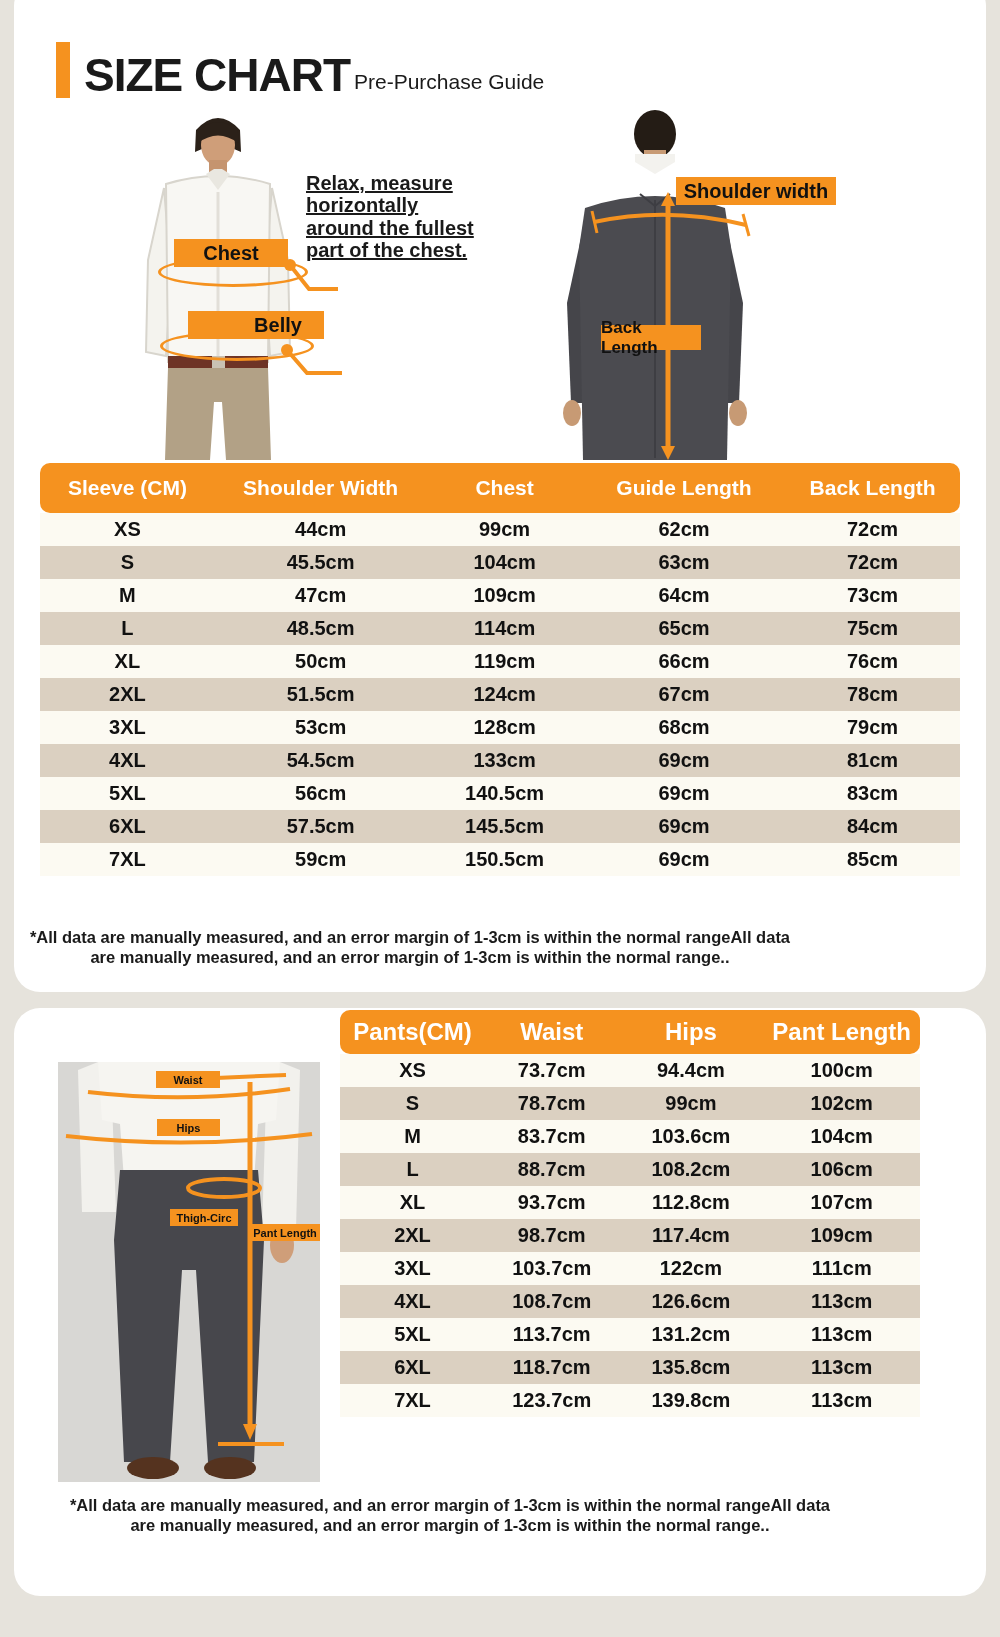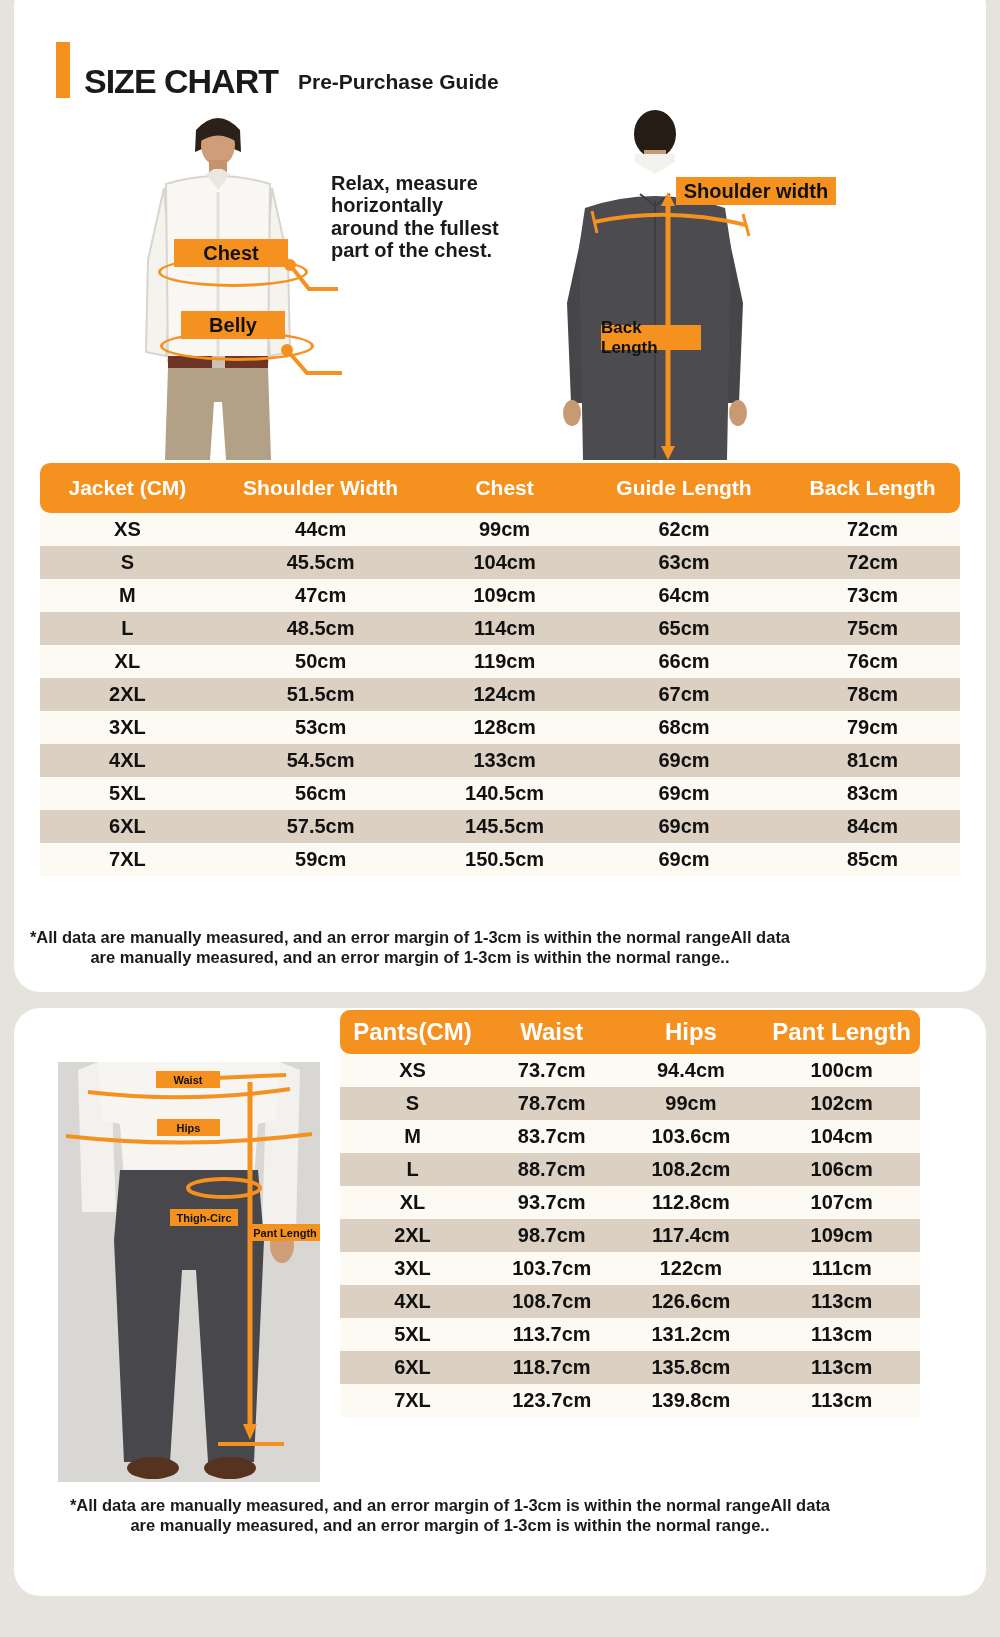--- a/index.html
+++ b/index.html
@@ -6,22 +6,22 @@
   html,body{margin:0;padding:0;}
   body{font-family:"Liberation Sans", sans-serif; color:var(--ink);}
   .page{position:relative;width:1000px;height:1637px;background:var(--bg);overflow:hidden;}
   .card{position:absolute;left:14px;width:972px;background:#ffffff;border-radius:26px;}
   .card1{top:-20px;height:1012px;}
   .card2{top:1008px;height:588px;}
 
   
   .titlebar{position:absolute;left:56px;top:42px;display:flex;align-items:flex-end;}
   .accent{width:14px;height:56px;background:var(--orange);margin-right:14px;}
-  .title{font-size:34px;font-weight:800;letter-spacing:-1px;line-height:1;}
-  .subtitle{font-size:21px;font-weight:700;margin-left:20px;padding-bottom:4px;}
+  .title{font-size:46px;font-weight:800;letter-spacing:-1px;line-height:1;}
+  .subtitle{font-size:21px;font-weight:400;margin-left:4px;padding-bottom:4px;}
 
   
   .fig{position:absolute;}
   .olabel{position:absolute;background:var(--orange);color:#111;font-weight:bold;
           display:flex;align-items:center;justify-content:center;z-index:5;}
   .lbl-lg{font-size:20px;}
   .lbl-md{font-size:17px;}
   .lbl-sm{font-size:11px;}
   .oellipse{position:absolute;border:3px solid var(--orange);border-radius:50%;z-index:4;}
   .note{position:absolute;font-size:20px;font-weight:bold;line-height:1.12;}
@@ -98,38 +98,38 @@
     <path d="M594 122 Q668 106 746 125" fill="none" stroke="#F5921F" stroke-width="4"></path>
     <line x1="592" y1="111" x2="597" y2="133" stroke="#F5921F" stroke-width="3"></line>
     <line x1="743" y1="114" x2="749" y2="136" stroke="#F5921F" stroke-width="3"></line>
     <line x1="668" y1="100" x2="668" y2="352" stroke="#F5921F" stroke-width="5"></line>
     <polygon points="661,106 675,106 668,92" fill="#F5921F"></polygon>
     <polygon points="661,346 675,346 668,360" fill="#F5921F"></polygon>
   </svg>
 
   <div class="olabel lbl-lg" style="left:174px;top:239px;width:114px;height:28px;">Chest</div>
   <div class="oellipse" style="left:158px;top:257px;width:144px;height:24px;"></div>
-  <div class="olabel lbl-lg" style="left:181px;top:311px;width:104px;height:28px;">Belly</div>
+  <div class="olabel lbl-lg" style="left:188px;top:311px;width:92px;height:28px;padding-left:44px;">Belly</div>
   <div class="oellipse" style="left:160px;top:331px;width:148px;height:24px;"></div>
-  <div class="note" style="left:331px;top:172px;width:168px;">Relax, measure horizontally around the fullest part of the chest.</div>
+  <div class="note" style="left:306px;top:172px;width:168px;text-decoration:underline;">Relax, measure horizontally around the fullest part of the chest.</div>
 
   <div class="olabel lbl-lg" style="left:676px;top:177px;width:160px;height:28px;">Shoulder width</div>
   <div class="olabel lbl-md" style="left:601px;top:325px;width:100px;height:25px;">Back Length</div>
 
   <table class="jacket">
     <colgroup>
         <col style="width:19%">
         <col style="width:23%">
         <col style="width:17%">
         <col style="width:22%">
         <col style="width:19%">
       </colgroup>
     <thead>
       <tr>
-        <th>Jacket (CM)</th>
+        <th>Sleeve (CM)</th>
         <th>Shoulder Width</th>
         <th>Chest</th>
         <th>Guide Length</th>
         <th>Back Length</th>
       </tr>
     </thead>
     <tbody>
         <tr>
           <td>XS</td>
           <td>44cm</td>

